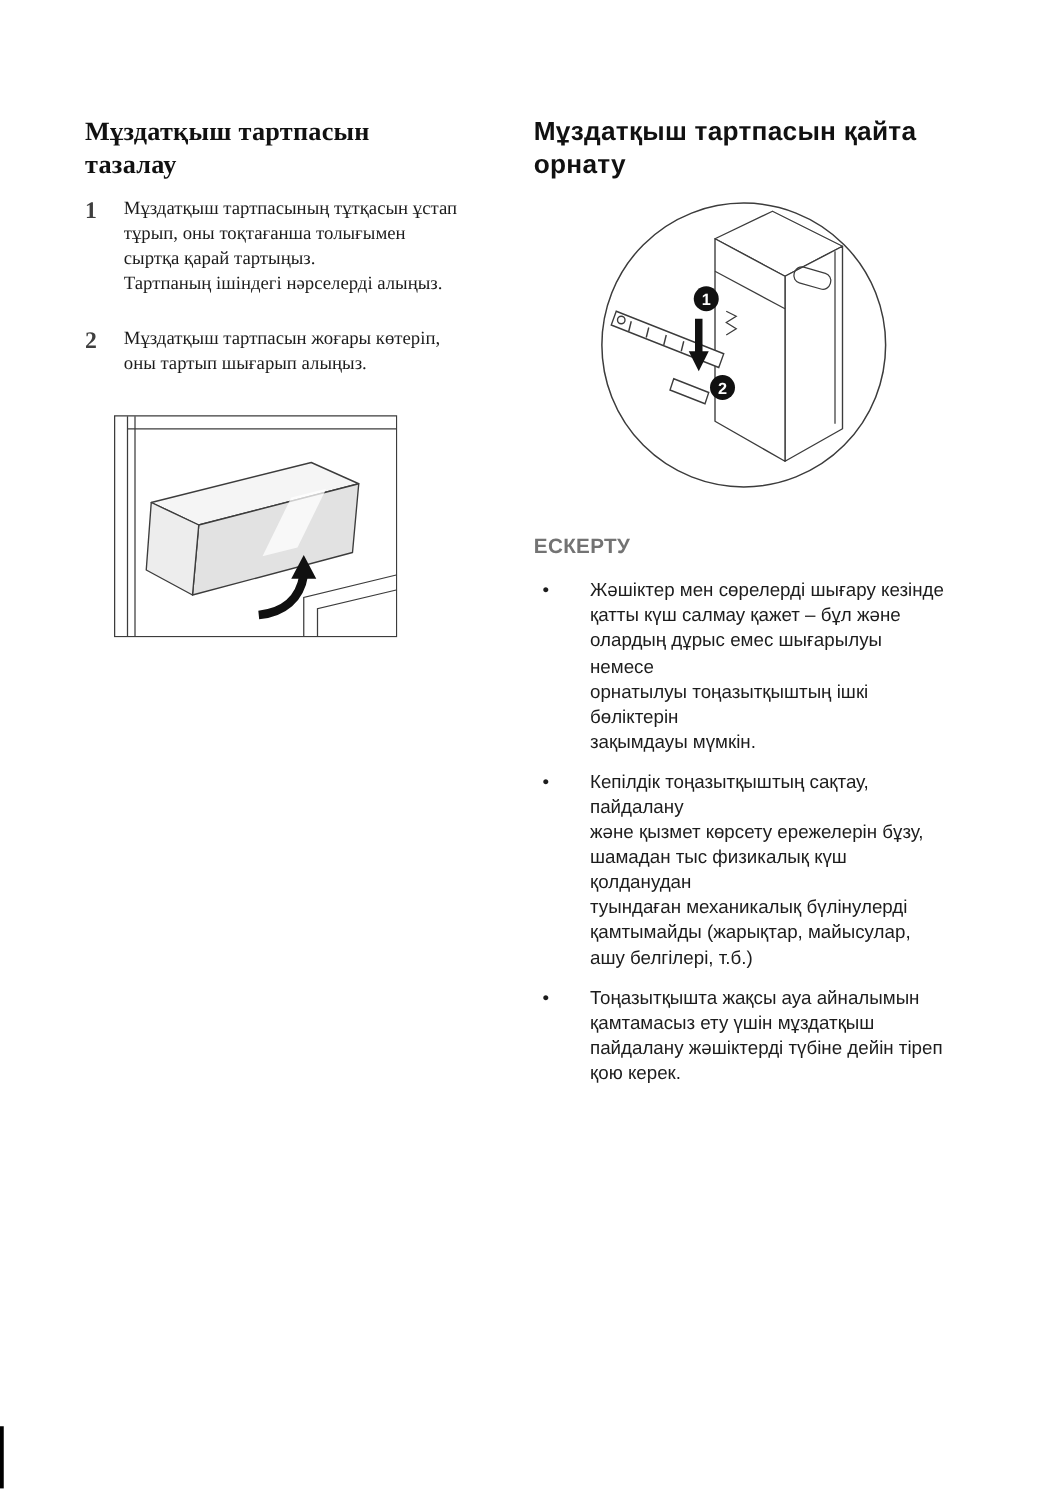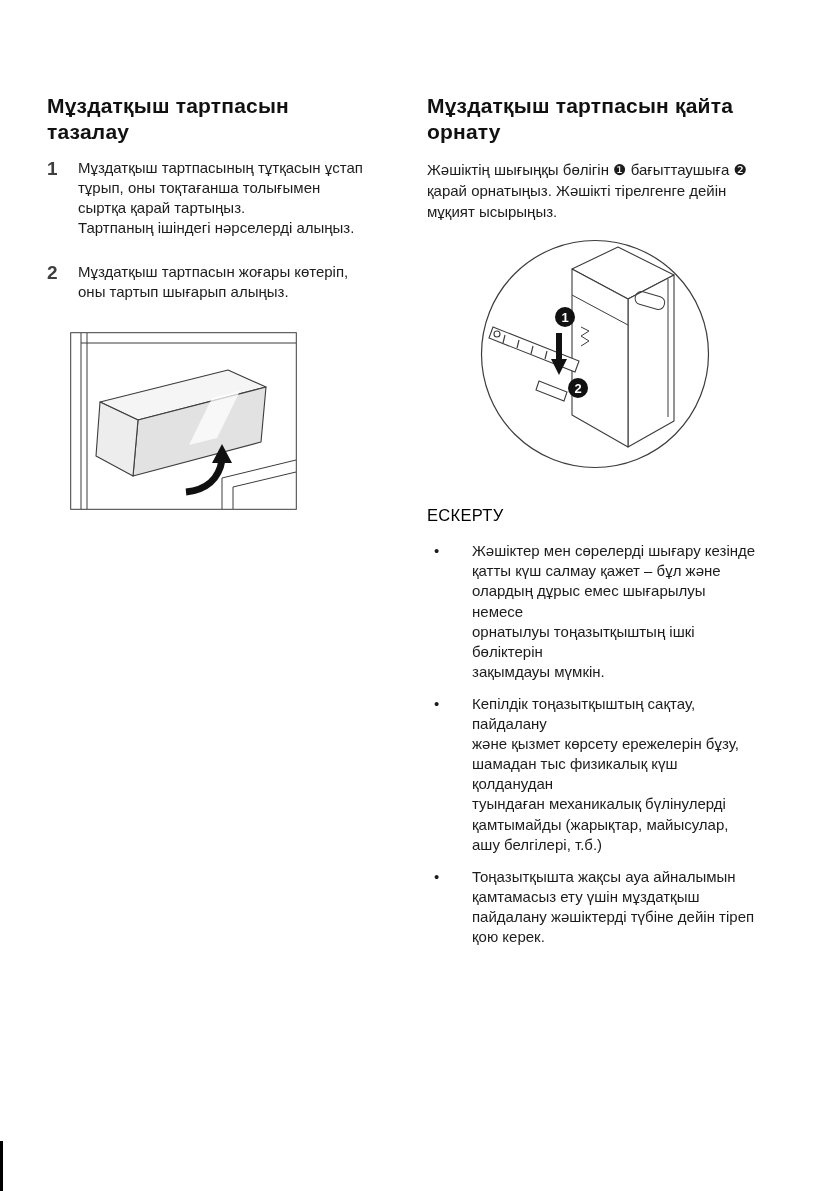--- a/index.html
+++ b/index.html
@@ -6,21 +6,21 @@
   html, body { background: #ffffff; }
   .page {
     position: relative;
     width: 839px;
     height: 1191px;
     background: #ffffff;
     font-family: "Liberation Sans", "DejaVu Sans", sans-serif;
     color: #1c1c1c;
     overflow: hidden;
   }
-  .col-left  { position: absolute; left: 47px;  top: 93px; width: 330px; }
+  .col-left  { position: absolute; left: 68px;  top: 93px; width: 330px; font-family: Liberation Serif, serif; }
   .col-right { position: absolute; left: 427px; top: 93px; width: 356px; }
 
   .section-title {
     font-size: 21px;
     font-weight: bold;
     line-height: 1.22;
     white-space: pre-line;
     color: #111111;
     letter-spacing: 0.2px;
   }
@@ -51,22 +51,22 @@
     width: 356px;
     font-size: 15px;
     line-height: 1.38;
     white-space: pre-line;
   }
   .badge { font-family: "DejaVu Sans", sans-serif; font-size: 15px; }
 
   .notice-title {
     margin-top: 31px;
     font-size: 16.5px;
-    font-weight: normal;
-    color: #000000;
+    font-weight: bold;
+    color: #737373;
     letter-spacing: 0.3px;
   }
   .bullets {
     margin-top: 16px;
     padding-left: 7px;
     width: 330px;
     display: flex;
     flex-direction: column;
     gap: 12px;
     list-style: none;
@@ -127,23 +127,20 @@
           <polygon points="152,112 142,131 162,131" fill="#101010"></polygon>
         </g>
       </svg>
     </div>
   </div>
 
   <div class="col-right">
     <h1 class="section-title">Мұздатқыш тартпасын қайта
 орнату</h1>
 
-    <p class="intro"><span>Жәшіктің шығыңқы бөлігін </span><span class="badge">❶</span><span> бағыттаушыға </span><span class="badge">❷</span><span>
-қарай орнатыңыз. Жәшікті тірелгенге дейін
-мұқият ысырыңыз.</span></p>
 
     <div class="fig-right">
       <svg width="240" height="240" viewBox="0 0 240 240">
         <circle cx="120" cy="119" r="113.5" fill="none" stroke="#3c3c3c" stroke-width="1.2"></circle>
         <g fill="#ffffff" stroke="#3c3c3c" stroke-width="1.1" stroke-linejoin="round">
           <polygon points="97,34 143,12 199,40 153,64"></polygon>
           <polygon points="199,40 199,186 153,212 153,64"></polygon>
           <polygon points="97,34 153,64 153,212 97,180"></polygon>
         </g>
         <g fill="none" stroke="#3c3c3c" stroke-width="1">

